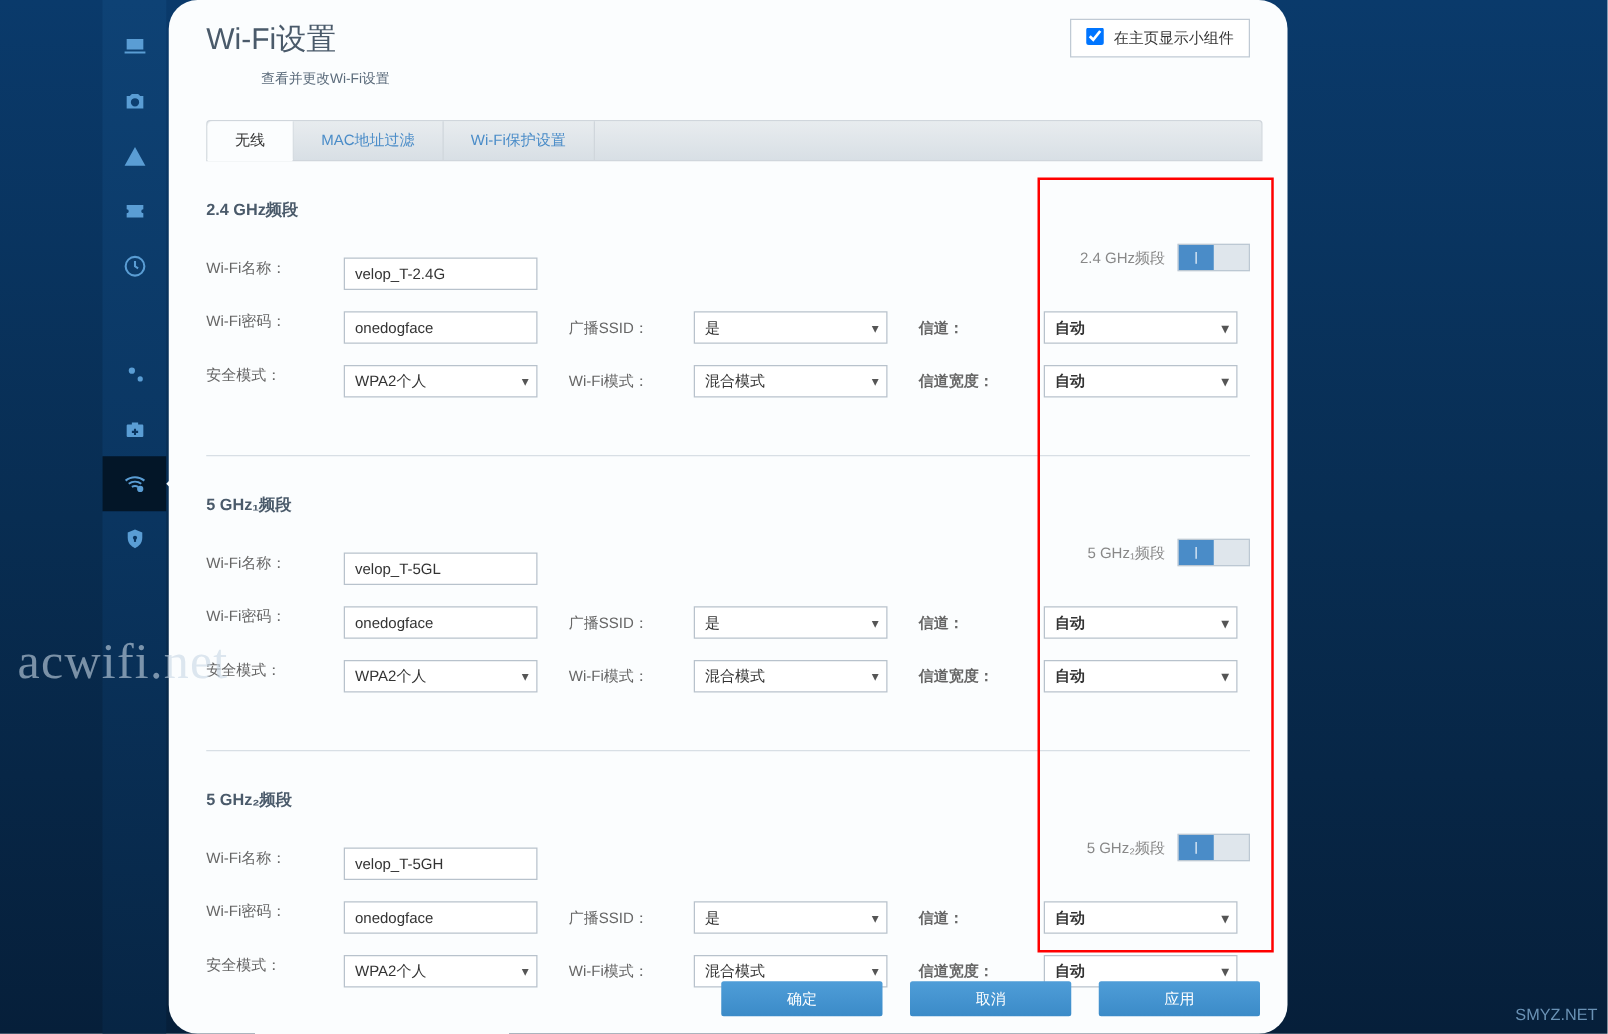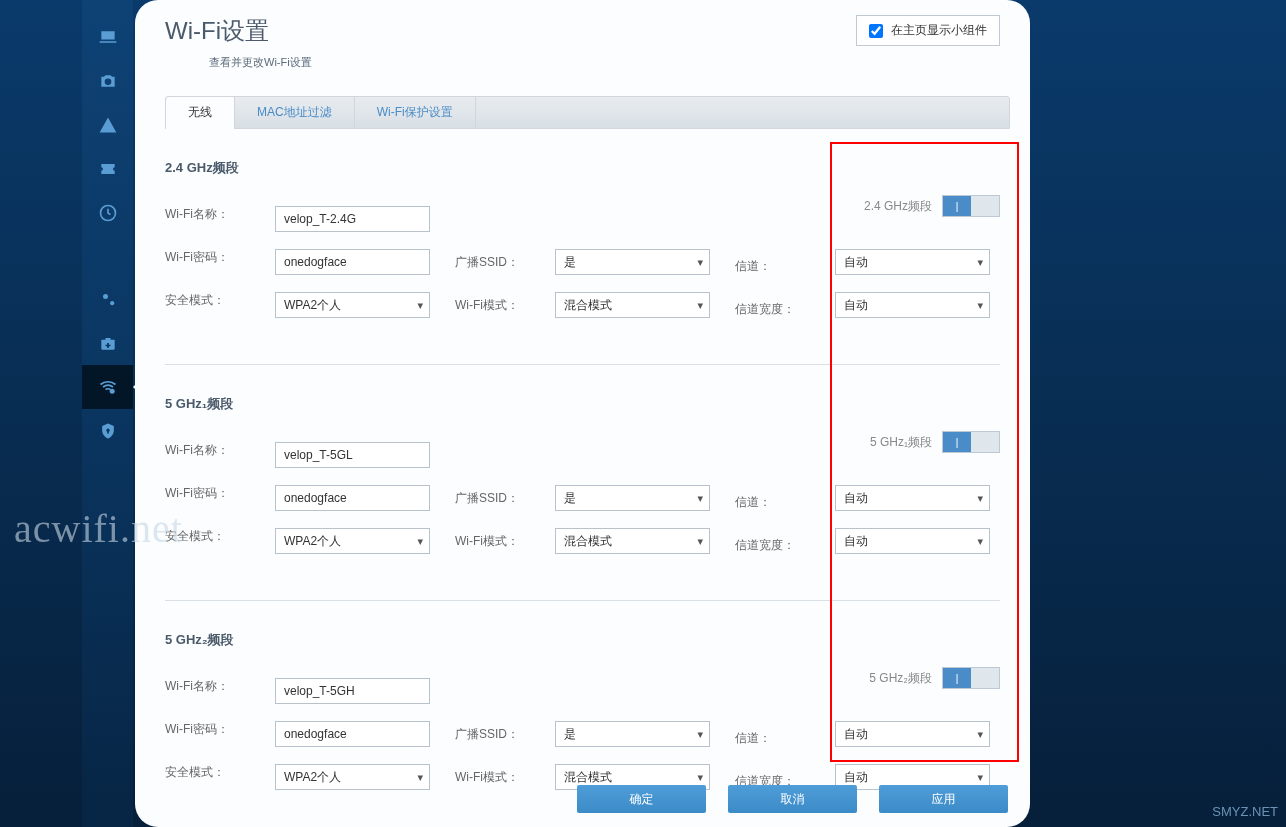--- a/index.html
+++ b/index.html
@@ -11,37 +11,37 @@
   .sidebar-item.active::after { content: ''; position: absolute; right: -8px; top: 50%; transform: translateY(-50%); border: 8px solid transparent; border-right-color: #fbfdfe; }
   .sidebar-spacer { height: 15px; }
   .sidebar-divider { height: 42px; }
   
   .main-panel { position: absolute; left: 135px; top: 0; width: 895px; height: 827px; background: #fbfdfe; padding: 0 0 0 0; border-radius: 23px; }
   
   .header { padding: 15px 30px 8px 30px; display: flex; justify-content: space-between; align-items: flex-start; }
   .title-block { }
   .page-title { font-size: 24px; font-weight: normal; color: #4a5a6a; }
   .page-subtitle { font-size: 11px; color: #5a6a7a; margin-top: 8px; margin-left: 44px; }
-  .widget-check { display: flex; align-items: center; gap: 8px; padding: 6px 12px; border: 1px solid #c0cad4; background: #fff; font-size: 12px; color: #333; }
+  .widget-check { display: flex; align-items: flex-start; gap: 8px; padding: 6px 12px; border: 1px solid #c0cad4; background: #fff; font-size: 12px; color: #333; }
   .widget-check input { width: 14px; height: 14px; }
   
   .tabs { margin: 18px 0 0 30px; display: flex; background: linear-gradient(#e8ecef, #d8dfe5); border-radius: 3px 3px 0 0; width: 845px; border: 1px solid #d0d6dc; }
   .tab { padding: 7px 22px; font-size: 12px; color: #4a8cc8; cursor: pointer; border-right: 1px solid #d0d6dc; position: relative; }
   .tab.active { background: #fbfdfe; color: #333; border-radius: 4px 0 0 0; }
   .tab.active::before { content:''; position:absolute; left:0; right:0; bottom:-1px; height:2px; background:#fbfdfe; }
   
   .content { padding: 30px 30px 10px 30px; }
   .band-section { padding-bottom: 30px; margin-bottom: 30px; border-bottom: 1px solid #d8dfe5; position: relative; }
   .band-section:last-child { border-bottom: none; margin-bottom: 5px; padding-bottom: 10px; }
   .band-title { font-size: 13px; font-weight: bold; color: #4a5a6a; margin-bottom: 28px; }
   
   .form-row { display: flex; align-items: center; margin-bottom: 15px; min-height: 28px; }
   .col-left { display: flex; align-items: flex-start; width: 280px; }
   .col-mid { display: flex; align-items: center; width: 280px; }
-  .col-right { display: flex; align-items: flex-end; flex: 1; }
+  .col-right { display: flex; align-items: center; flex: 1; font-weight: bold; }
   .label { font-size: 12px; color: #666; width: 110px; }
   .label-mid { font-size: 12px; color: #666; width: 110px; padding-left: 10px; }
   
   input.text-input { width: 155px; height: 26px; padding: 2px 8px; border: 1px solid #b8c2cc; font-size: 12px; color: #333; }
   .select-wrap { width: 155px; height: 26px; border: 1px solid #b8c2cc; background: #fff; display: flex; align-items: center; padding: 0 8px; font-size: 12px; color: #333; position: relative; cursor: pointer; }
   .select-wrap::after { content: '▾'; position: absolute; right: 6px; color: #555; font-size: 11px; }
   
   .toggle-block { position: absolute; right: 0; display: flex; align-items: center; gap: 10px; }
   .toggle-label { font-size: 12px; color: #888; }
   .toggle { width: 58px; height: 22px; background: #dfe6ec; border: 1px solid #bcc8d3; position: relative; cursor: pointer; }

